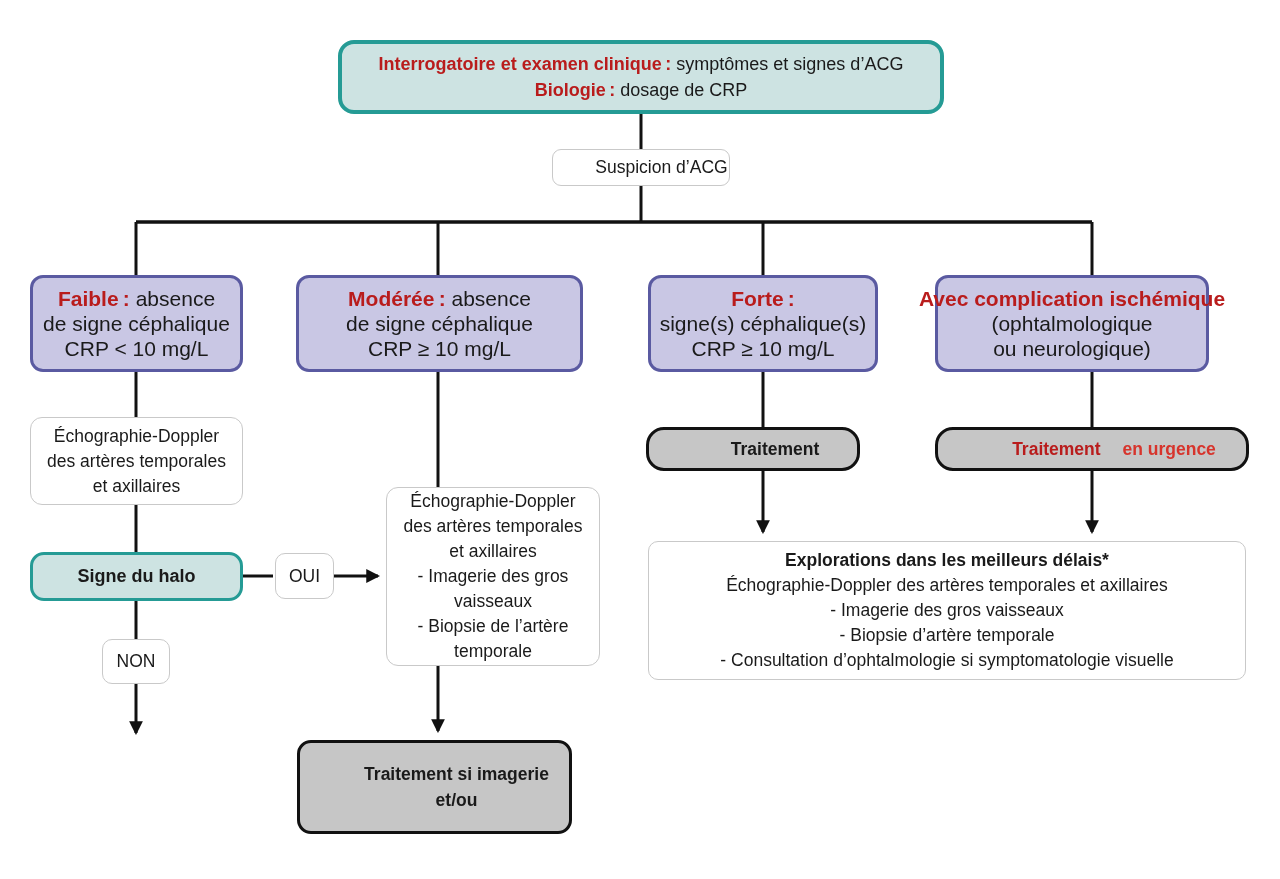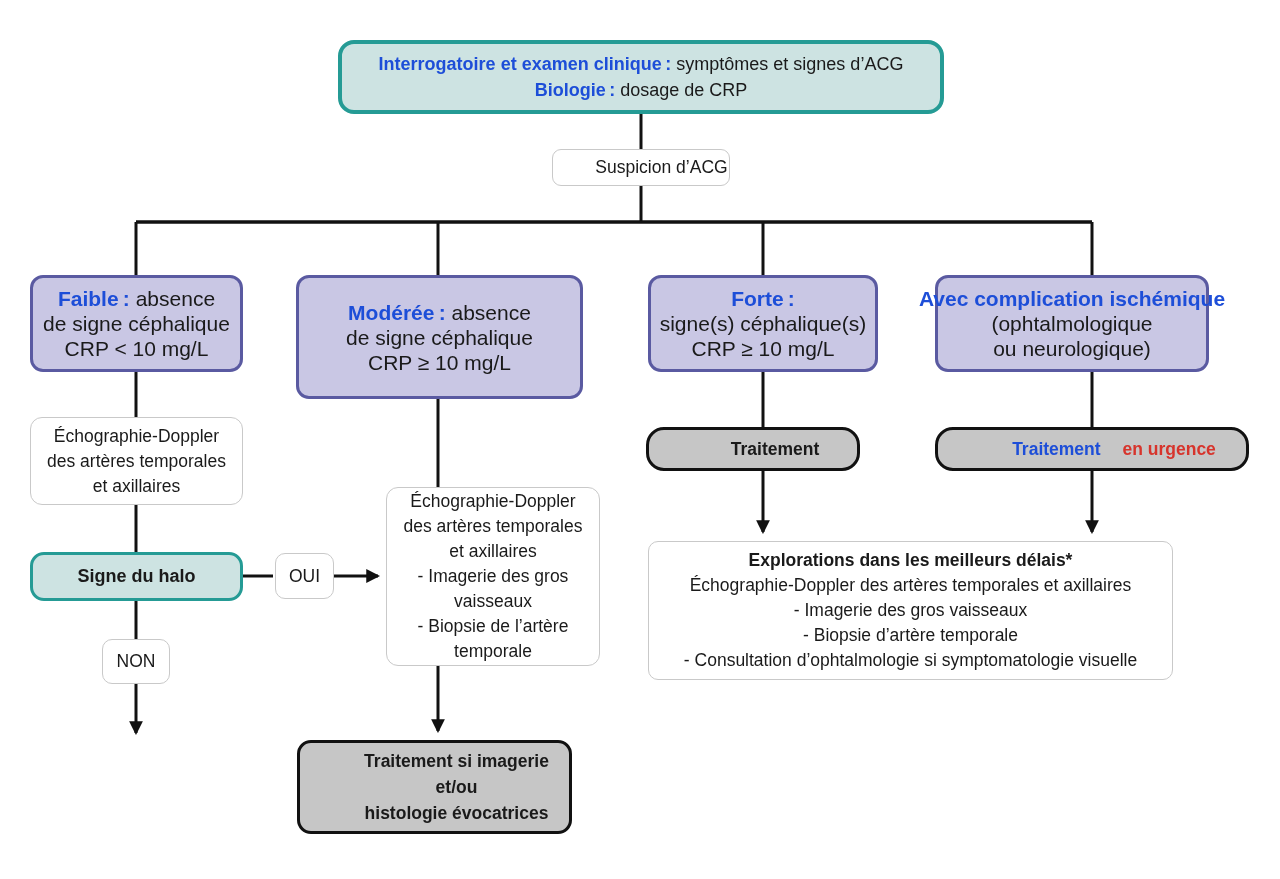--- a/index.html
+++ b/index.html
@@ -30,21 +30,21 @@
     border:1.5px solid #c9c9c9;border-radius:11px;background:#fff;
     font-size:17.5px;line-height:25px;
   }
   .white.big{border-radius:12px;}
   
   .gray{
     border:3px solid #111;border-radius:14px;
     background:var(--gray-fill,#c6c6c6);font-size:17.5px;line-height:26px;font-weight:bold;padding-left:44px;
   }
   .pill{border-radius:18px;}
-  b{font-weight:bold;color:#1d4ed8;}
+  b{font-weight:bold;color:#b91c1c;}
   .red{color:var(--red,#d7342c);margin-left:17px;}
   .title-line{font-weight:bold;}
 </style>
 </head>
 <body>
 
 <div class="canvas">
 
   <svg class="connectors" viewBox="0 0 1280 879" xmlns="http://www.w3.org/2000/svg">
     <defs>
@@ -90,21 +90,21 @@
   <div class="node white" style="left:552px;top:149px;width:178px;height:37px;border-radius:9px;padding-left:41px;">
     <div class="l">Suspicion d’ACG</div>
   </div>
 
   <div class="node purple" style="left:30px;top:275px;width:213px;height:97px;">
     <div class="l"><b>Faible :</b><span> absence</span></div>
     <div class="l">de signe céphalique</div>
     <div class="l">CRP &lt; 10 mg/L</div>
   </div>
 
-  <div class="node purple" style="left:296px;top:275px;width:287px;height:124px;">
+  <div class="node purple" style="left:296px;top:275px;width:287px;height:97px;">
     <div class="l"><b>Modérée :</b><span> absence</span></div>
     <div class="l">de signe céphalique</div>
     <div class="l">CRP ≥ 10 mg/L</div>
   </div>
 
   <div class="node purple" style="left:648px;top:275px;width:230px;height:97px;">
     <div class="l"><b>Forte :</b></div>
     <div class="l">signe(s) céphalique(s)</div>
     <div class="l">CRP ≥ 10 mg/L</div>
   </div>
@@ -139,32 +139,31 @@
     <div class="l">- Imagerie des gros</div>
     <div class="l">vaisseaux</div>
     <div class="l">- Biopsie de l’artère</div>
     <div class="l">temporale</div>
   </div>
 
 
   <div class="node gray" style="left:297px;top:740px;width:275px;height:94px;">
     <div class="l">Traitement si imagerie</div>
     <div class="l">et/ou</div>
-    <div class="l">histologie évocatrices</div>
   </div>
 
   <div class="node gray pill" style="left:646px;top:427px;width:214px;height:44px;">
     <div class="l">Traitement</div>
   </div>
 
   <div class="node gray pill" style="left:935px;top:427px;width:314px;height:44px;">
     <div class="l"><b>Traitement</b><b class="red"> en urgence</b></div>
   </div>
 
-  <div class="node white" style="left:648px;top:541px;width:525px;height:139px;border-radius:10px;">
+  <div class="node white" style="left:648px;top:541px;width:598px;height:139px;border-radius:10px;">
     <div class="l title-line">Explorations dans les meilleurs délais*</div>
     <div class="l">Échographie-Doppler des artères temporales et axillaires</div>
     <div class="l">- Imagerie des gros vaisseaux</div>
     <div class="l">- Biopsie d’artère temporale</div>
     <div class="l">- Consultation d’ophtalmologie si symptomatologie visuelle</div>
   </div>
 
 </div>
 
 </body></html>

